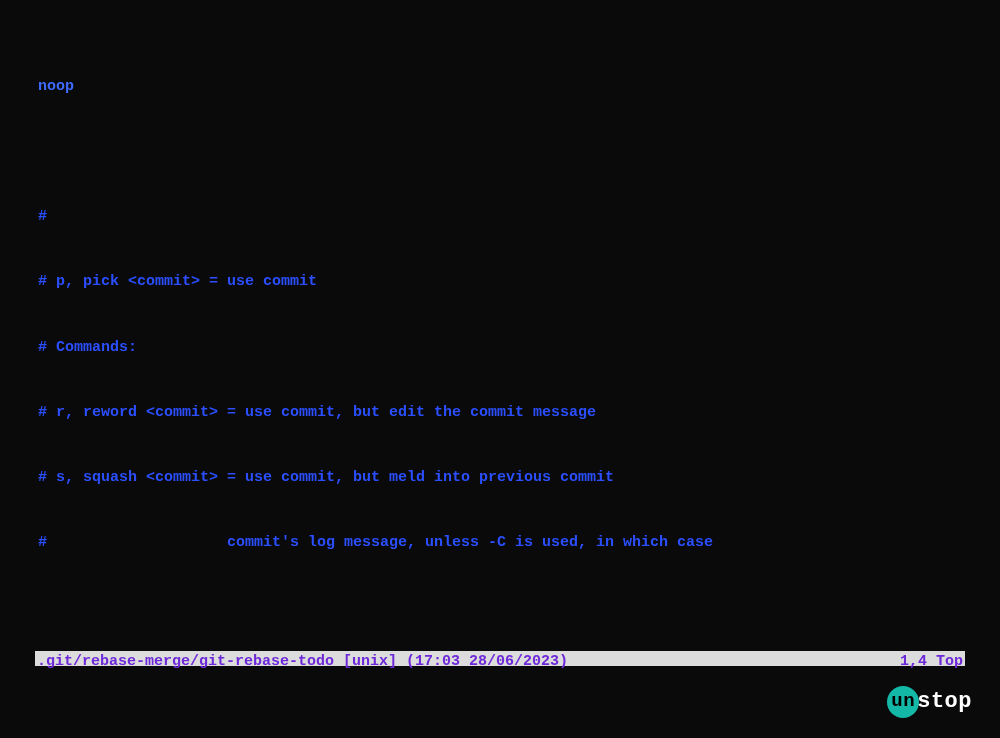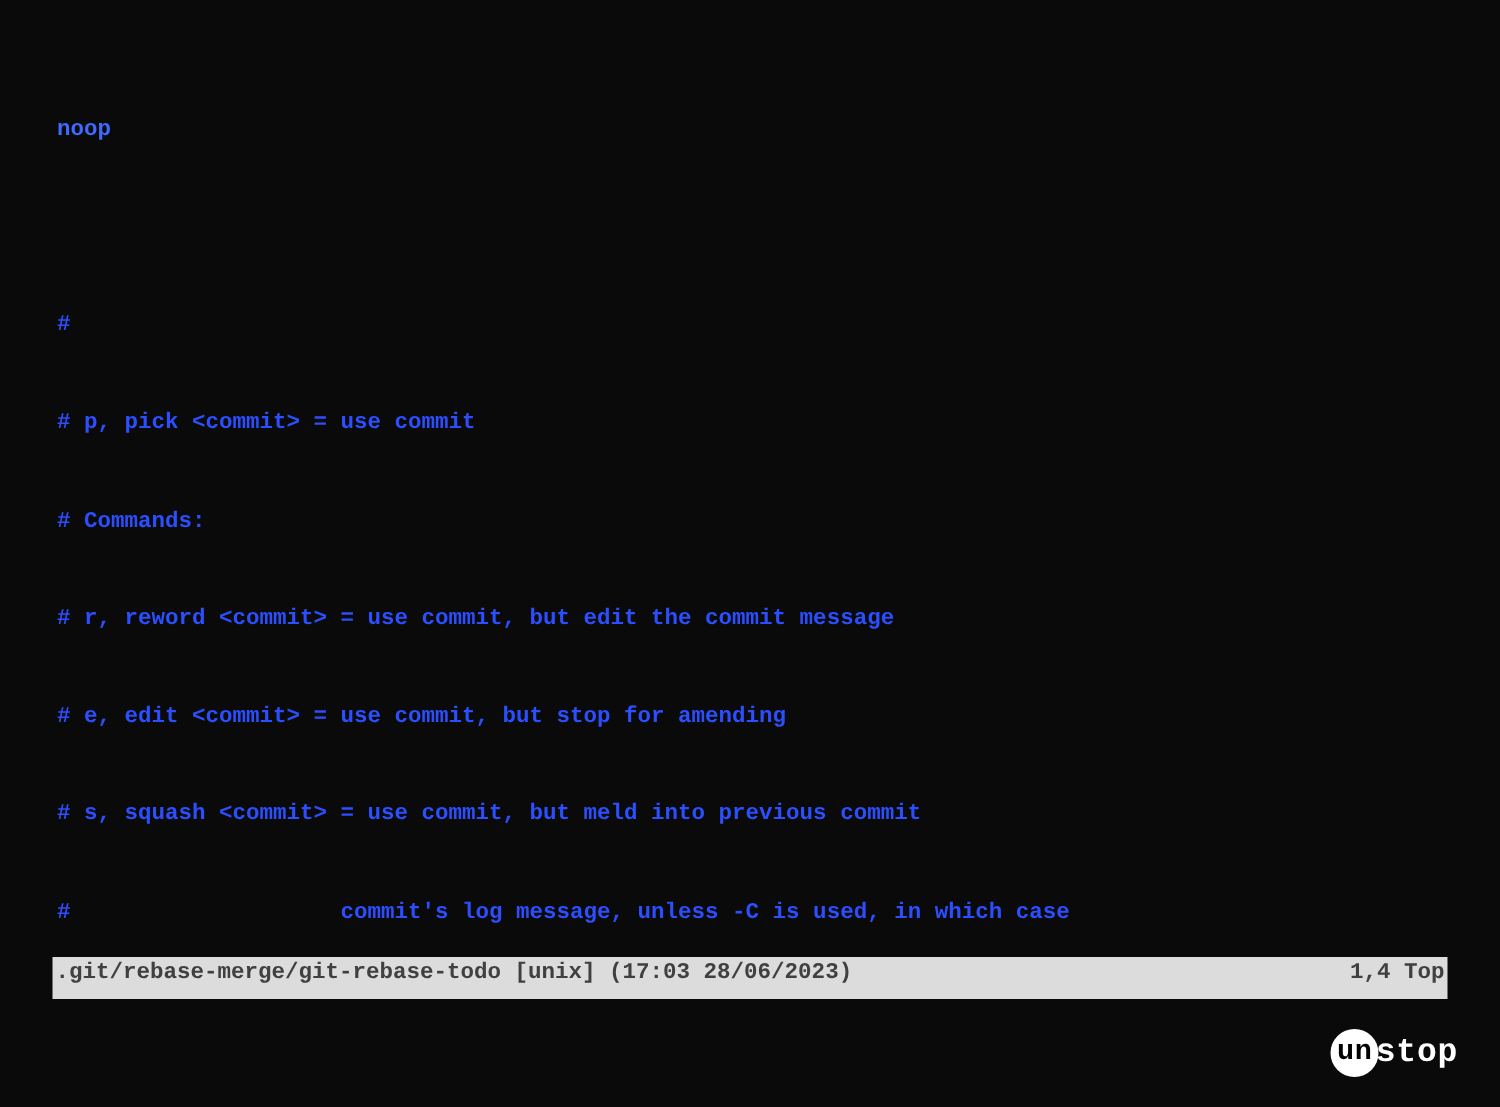--- a/index.html
+++ b/index.html
@@ -21,65 +21,64 @@
   }
   .line { display: block; }
   .hl { color: #3e6aff; }
   .dim { color: #1a3cd6; }
   .statusbar {
     position: absolute;
     left: 35px;
     right: 35px;
     bottom: 72px;
     background: #dcdcdc;
-    color: #404040;
+    color: #6d28d9;
     padding: 0 2px;
     font-weight: 600;
     display: flex;
     justify-content: space-between;
     font-size: 15px;
-    height: 28px;
+    height: 15px;
     line-height: 21px;
   }
   .logo {
     position: absolute;
     right: 28px;
     bottom: 20px;
     display: flex;
     align-items: center;
     color: #fff;
     font-weight: 700;
     font-size: 22px;
     letter-spacing: 0.5px;
   }
   .logo-circle {
     width: 32px;
     height: 32px;
     border-radius: 50%;
-    background: #ffffff;
+    background: #14b8a6;
     color: #000;
     display: inline-flex;
     align-items: center;
     justify-content: center;
     font-weight: 800;
     font-size: 19px;
     margin-right: -2px;
   }
 </style>
 </head>
 <body>
 
 <div class="editor">
   <span class="line hl">noop</span>
   <span class="line"> </span>
   <span class="line">#</span>
   <span class="line"># p, pick &lt;commit&gt; = use commit</span>
   <span class="line"># Commands:</span>
   <span class="line"># r, reword &lt;commit&gt; = use commit, but edit the commit message</span>
-  <span class="line"># e, edit &lt;commit&gt; = use commit, but stop for amending</span>
   <span class="line"># s, squash &lt;commit&gt; = use commit, but meld into previous commit</span>
   <span class="line">#                    commit's log message, unless -C is used, in which case</span>
   
   
   
   
   
   
   
   

